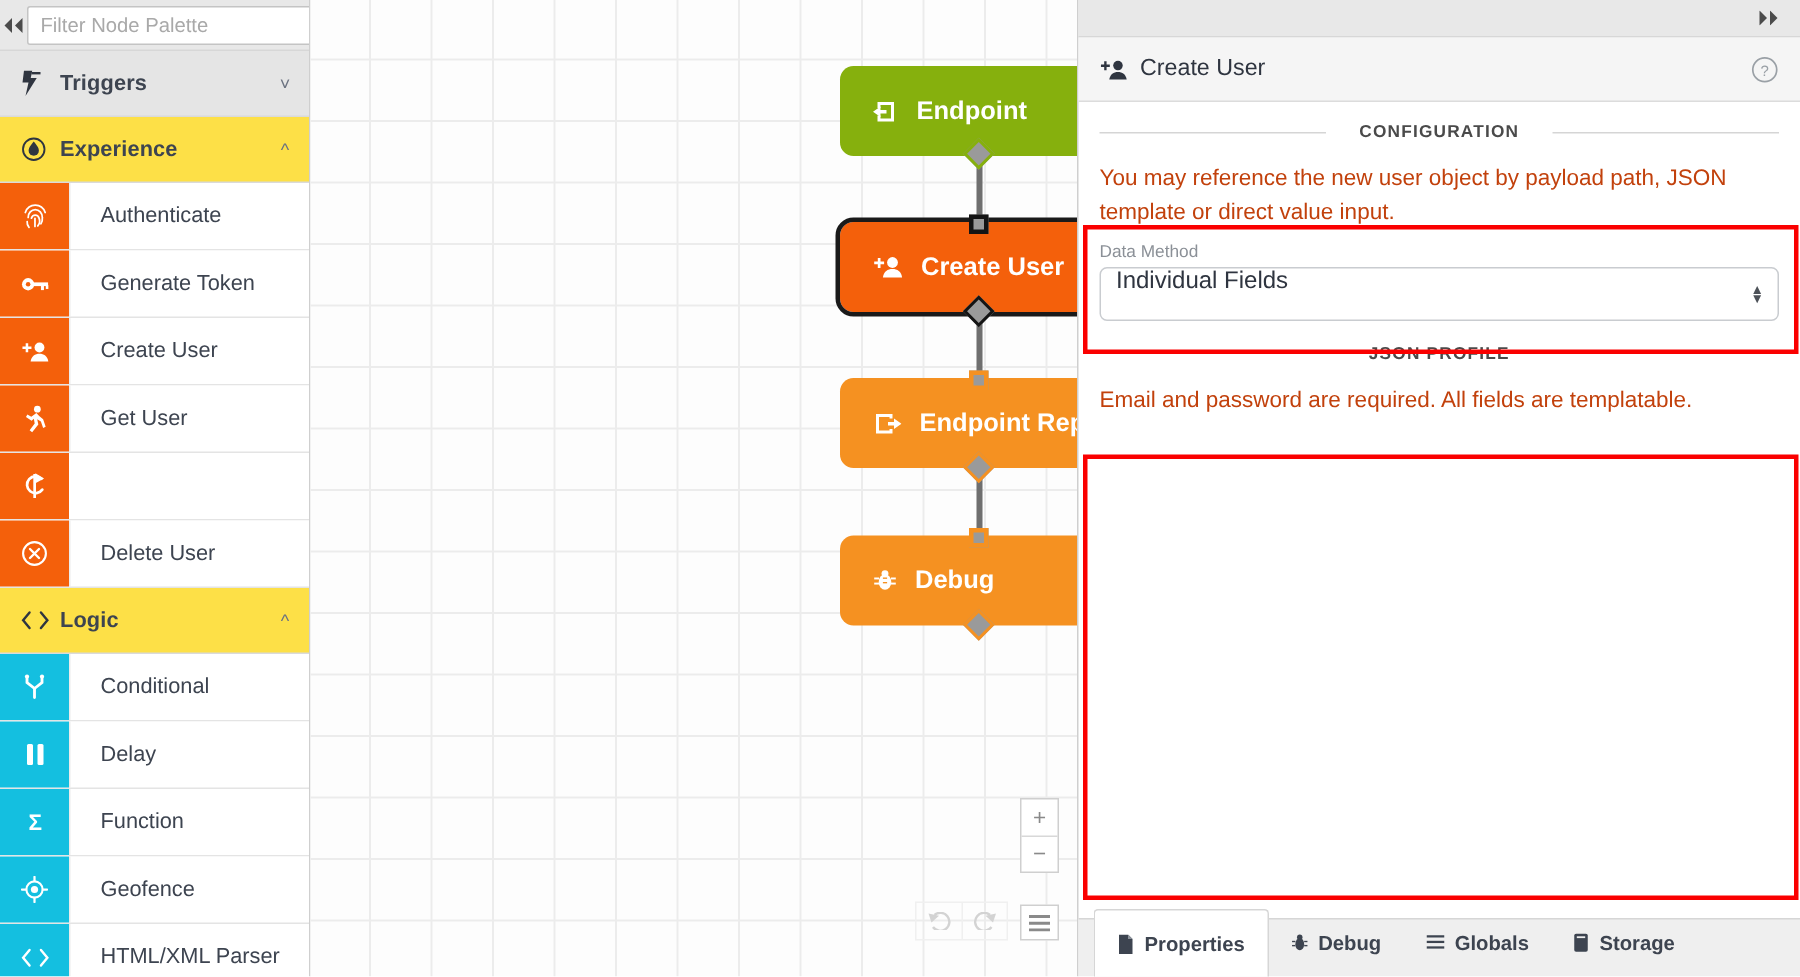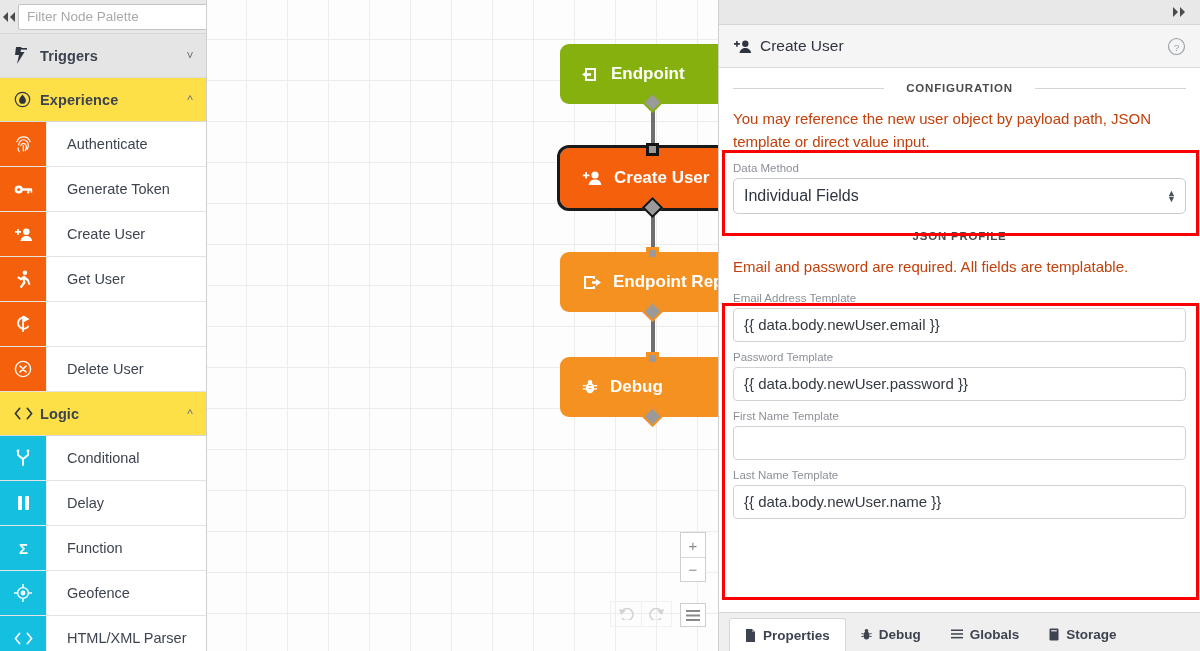--- a/index.html
+++ b/index.html
@@ -196,38 +196,38 @@
     font-family: "Liberation Sans", sans-serif;
     font-size: 15px; color: #343a40;
     padding: 0 10px; outline: none;
   }
   .select-box {
     width: 100%; height: 36px;
     border: 1px solid #c9ccd0; border-radius: 5px;
     background: #fff;
     font-size: 16px; color: #2f3540;
     padding: 0 28px 0 10px;
-    display: flex; align-items: center;
+    display: flex; 
     position: relative; cursor: pointer;
   }
   .select-arrows {
     position: absolute; right: 9px; top: 50%; transform: translateY(-50%);
     display: flex; flex-direction: column; line-height: 6px;
     color: #4c5158; font-size: 9px;
   }
   .hl-box {
     position: absolute; border: 3px solid #fa0000; pointer-events: none;
   }
   .rp-tabs {
     height: 39px; background: #efefef;
     border-top: 1px solid #d6d6d6;
     display: flex; align-items: flex-end; padding-left: 10px;
   }
   .rp-tab {
-    height: 34px; display: flex; align-items: center; gap: 7px;
+    height: 46px; display: flex; align-items: center; gap: 7px;
     padding: 0 15px; font-size: 13.5px; color: #3d4450;
     cursor: pointer; font-weight: 600;
   }
   .rp-tab.active {
     background: #ffffff; border: 1px solid #d6d6d6; border-bottom: none;
     border-radius: 3px 3px 0 0; margin-bottom: -1px;
   }
   .rp-tab .t-ico { font-size: 12px; color: #3d4450; }
   svg { display: block; }
 </style>
@@ -524,26 +524,20 @@
       </div>
 
       <div class="section-rule">
         <span class="ln"></span>
         <span class="tx">JSON PROFILE</span>
         <span class="ln"></span>
       </div>
 
       <div class="helper-text" style="margin-bottom:14px;">Email and password are required. All fields are templatable.</div>
 
-      <div id="profile-fields">
-          <div class="field-group"><span class="field-label">Email Address Template</span><input class="text-box" type="text" value="{{ data.body.newUser.email }}" style=""></div>
-          <div class="field-group"><span class="field-label">Password Template</span><input class="text-box" type="text" value="{{ data.body.newUser.password }}" style=""></div>
-          <div class="field-group"><span class="field-label">First Name Template</span><input class="text-box" type="text" value="" style=""></div>
-          <div class="field-group"><span class="field-label">Last Name Template</span><input class="text-box" type="text" value="{{ data.body.newUser.name }}" style=""></div>
-        </div>
     </div>
 
     <div class="hl-box" style="left:3px; top:150px; width:477px; height:86px;"></div>
     <div class="hl-box" style="left:3px; top:303px; width:477px; height:297px;"></div>
 
     <div class="rp-tabs">
         <div class="rp-tab active">
           <span class="t-ico">
             <svg width="11" height="13" viewBox="0 0 11 13">
               <path d="M1 0 h6 l3 3 v10 h-9 z" fill="#3d4450"></path>

